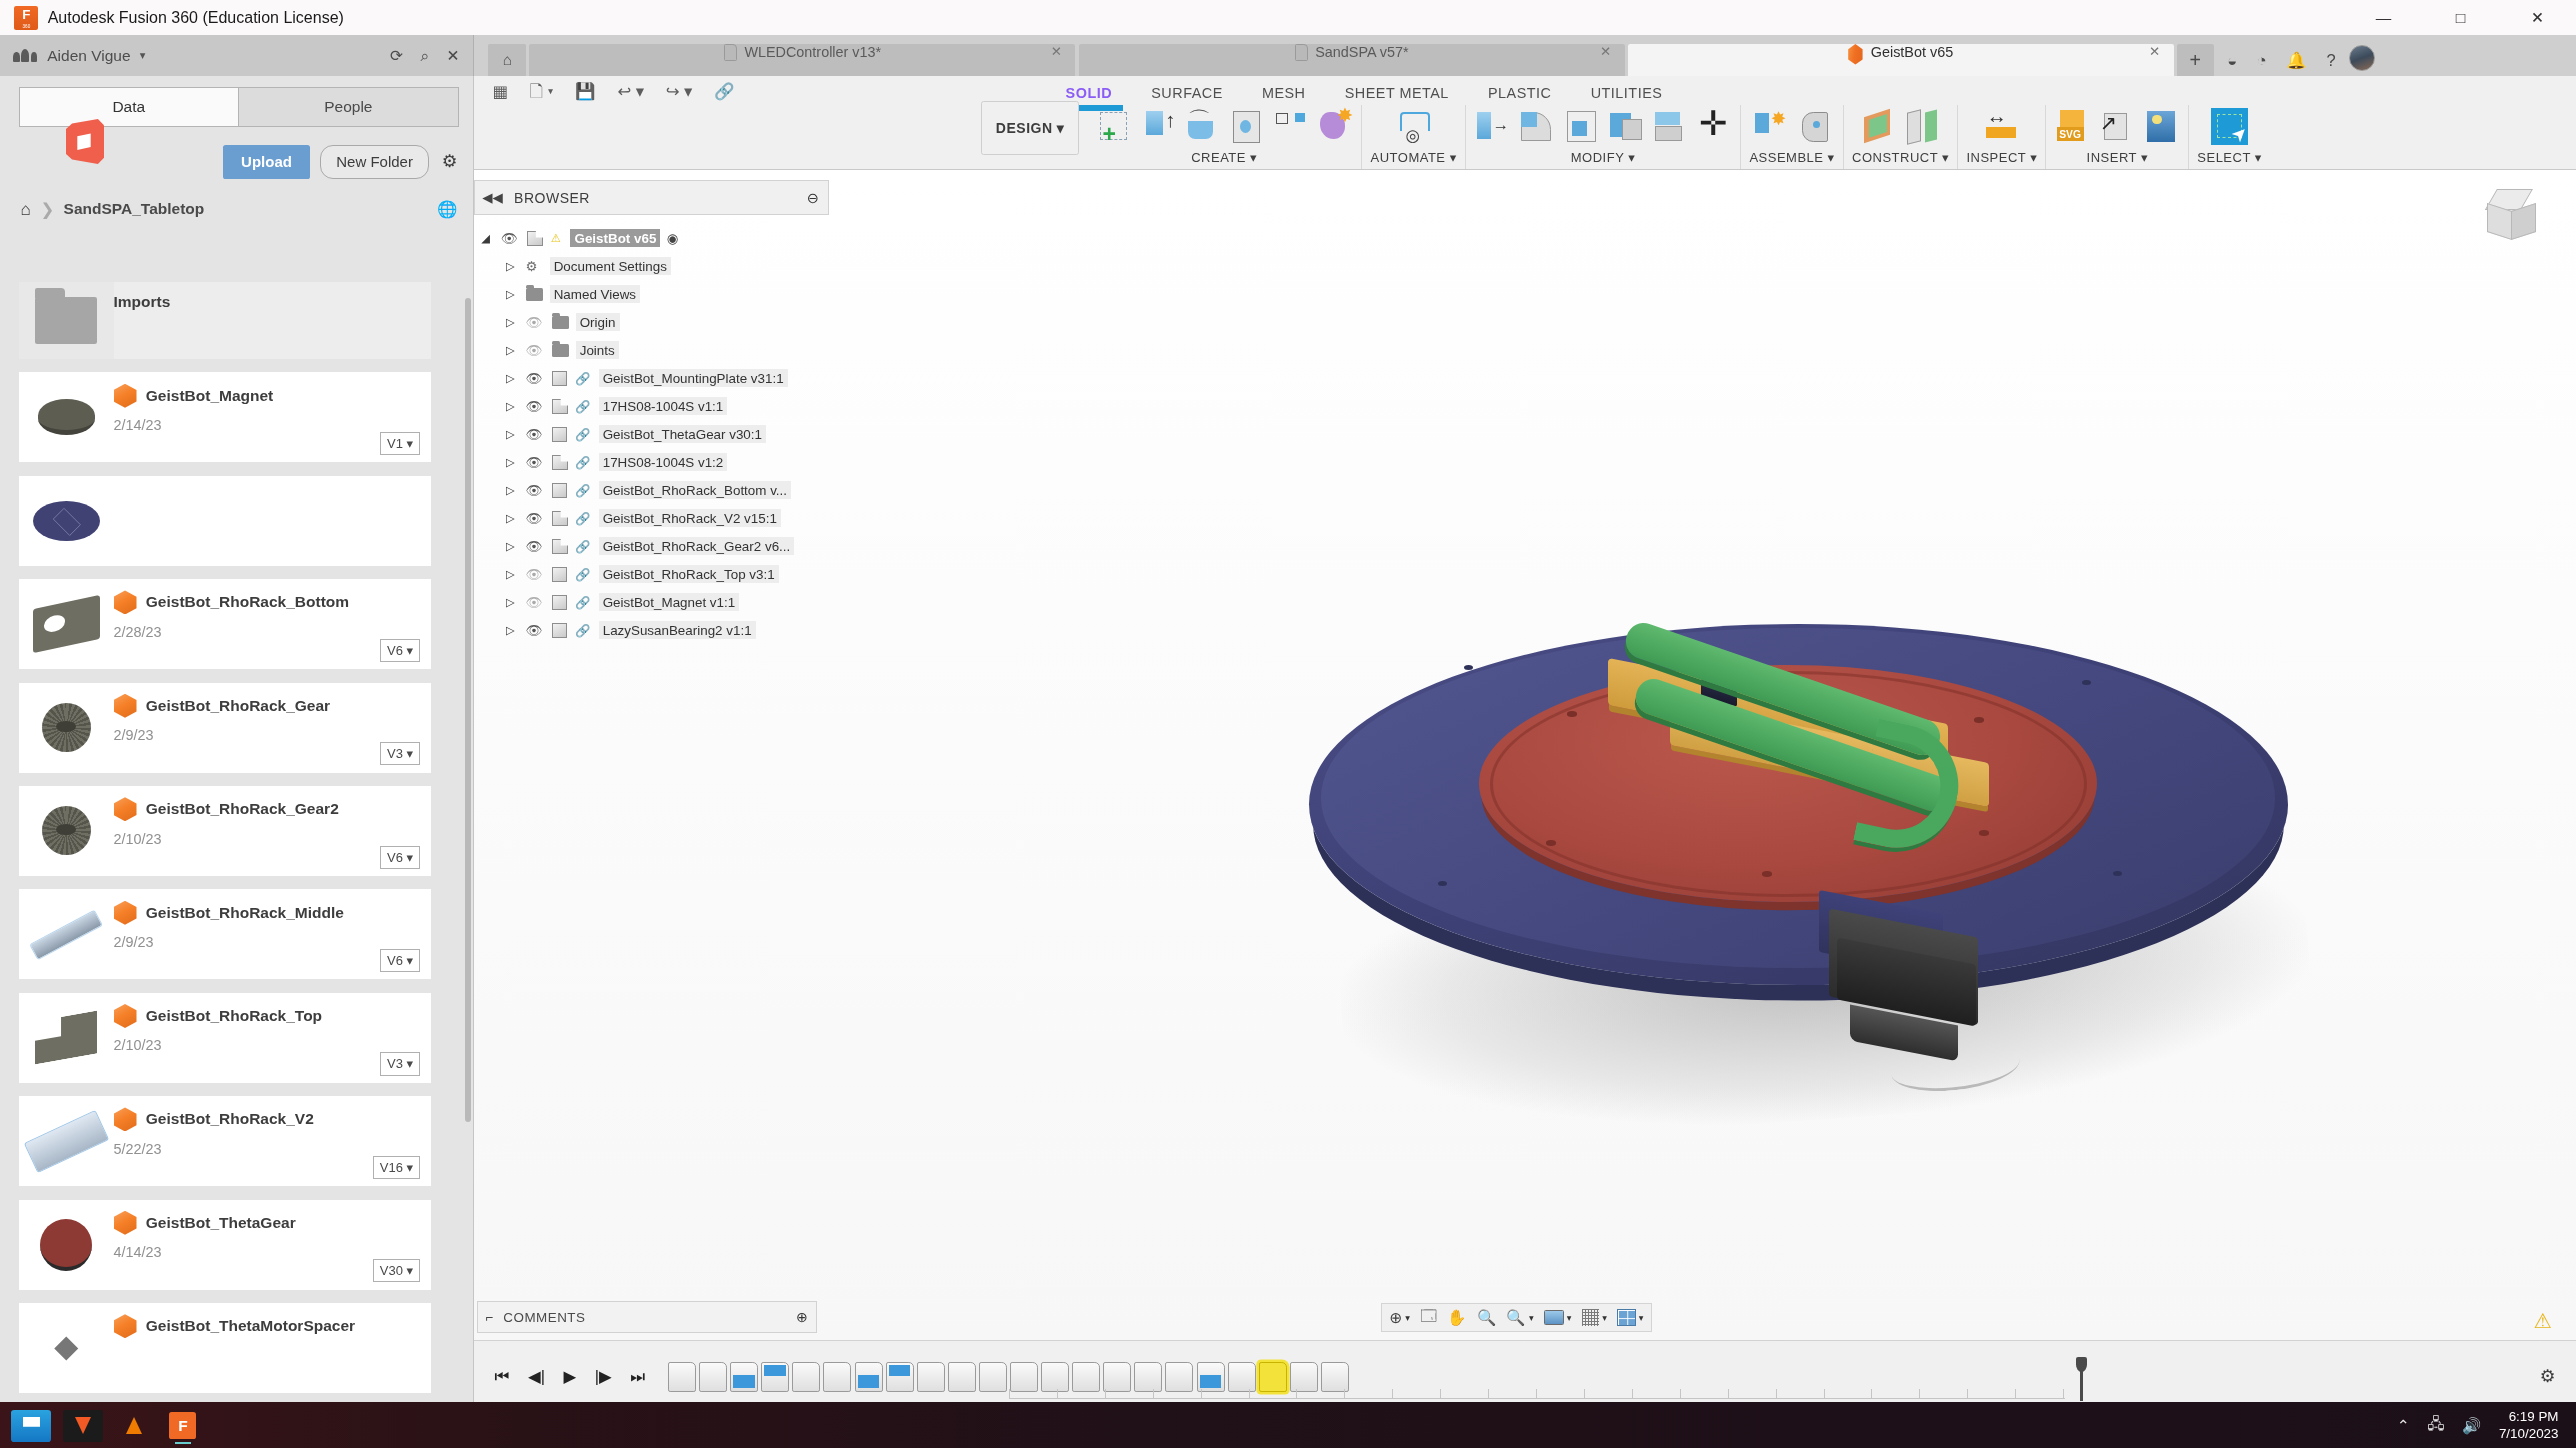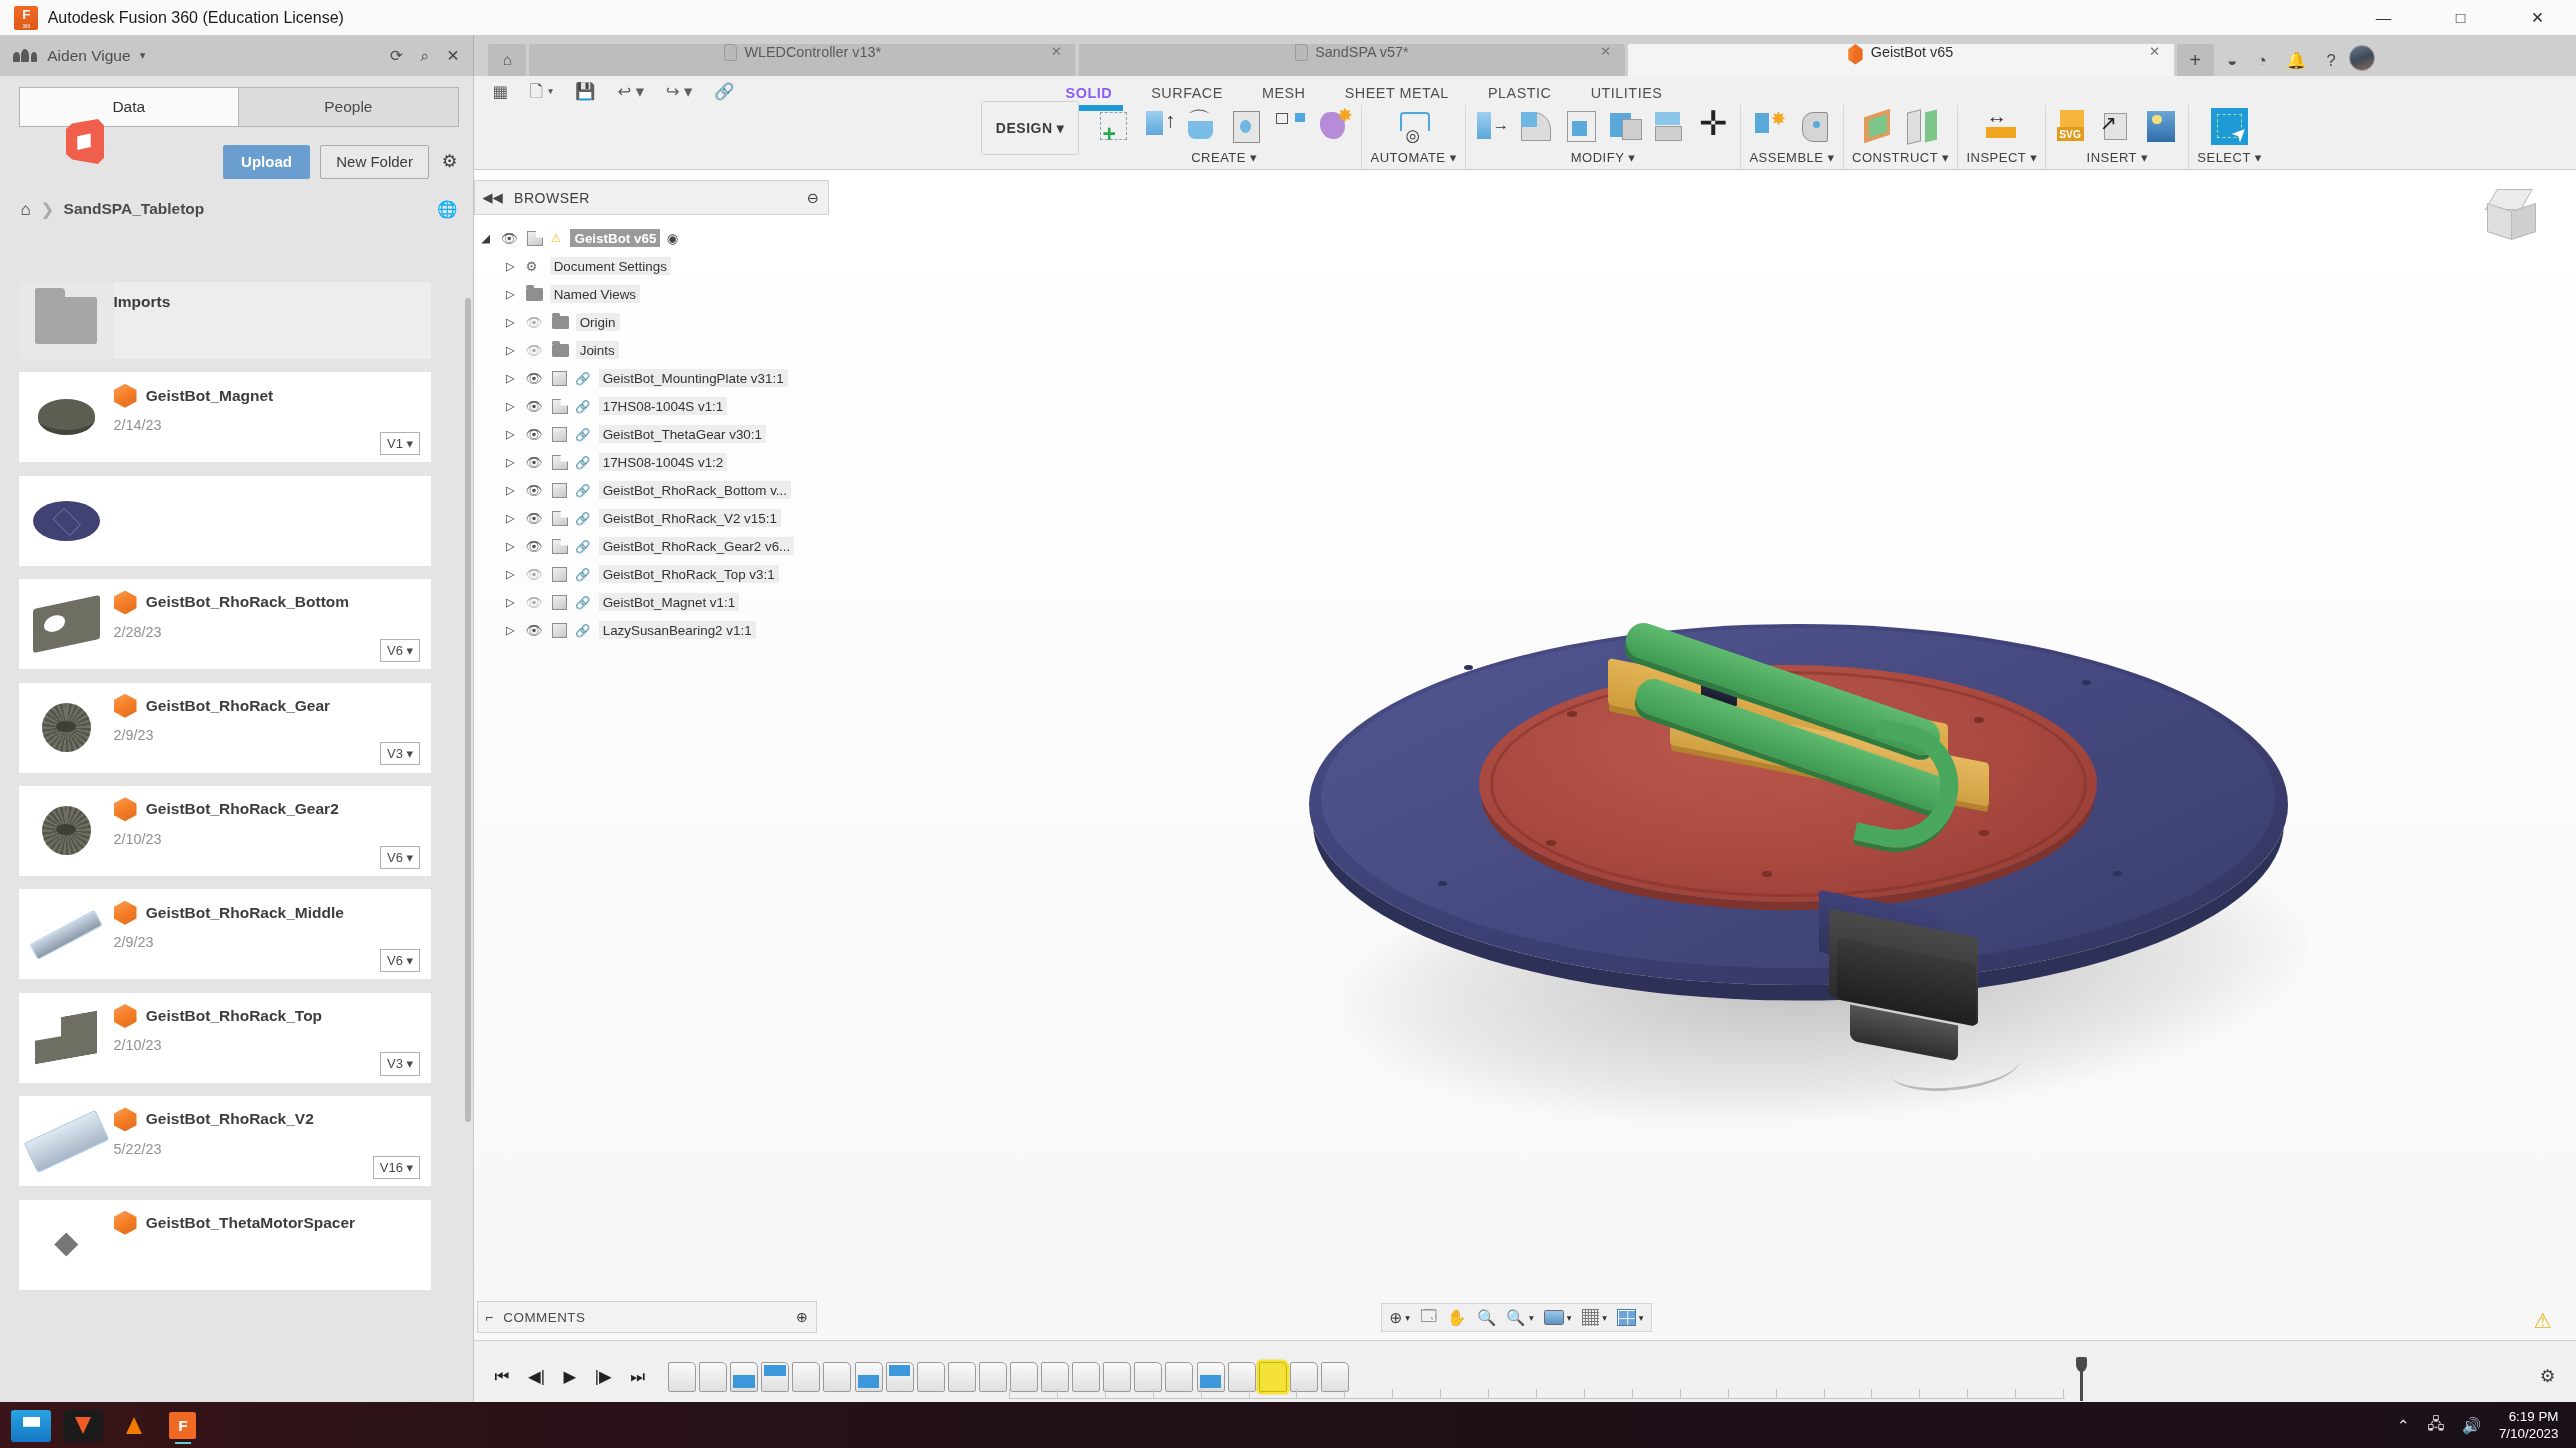--- a/index.html
+++ b/index.html
@@ -75,21 +75,21 @@
   .dp-tab.active { background:#fafafa; color:#333; border-right:none; }
   .dp-datalogo{
     position:absolute; left:66px; top:43px; width:38px; height:45px;
     background:#ef5f4c;
     clip-path:polygon(16% 10%, 84% 0, 100% 14%, 100% 86%, 84% 100%, 16% 90%, 0 78%, 0 22%);
   }
   .dp-datalogo:after{content:"";position:absolute;left:11.3px;top:14.4px;width:13.4px;height:16.5px;background:#fff;
     clip-path:polygon(0 18%,100% 0,100% 82%,0 100%);}
   .dp-actions { display:flex; align-items:center; justify-content:flex-end; margin:17.5px 15.5px 0 0; gap:9.3px; }
   .btn-upload { background:#6a9dd0; color:#fff; font-size:15px; padding:8.2px 18.5px; border-radius:2.6px; font-weight:bold;}
-  .btn-newfolder { background:#e9e9e9; color:#3c3c3c; font-size:15px; padding:7.7px 15.5px; border:0.5px solid #a9a9a9; border-radius:2px;}
+  .btn-newfolder { background:#e9e9e9; color:#3c3c3c; font-size:15px; padding:7.7px 15.5px; border:0.5px solid #a9a9a9; border-radius:13px;}
   .dp-gear { font-size:17.5px; color:#3a3a3a; margin-left:3.1px; }
   .dp-crumb { display:flex; align-items:center; margin:19.6px 15.5px 0 20.6px; }
   .crumb-home { font-size:17.5px; color:#3c3c3c; }
   .crumb-sep { font-size:16.5px; color:#aaa; margin:0 9.3px; }
   .crumb-txt { font-size:15.5px; font-weight:bold; color:#4a4a4a; }
   .crumb-globe { margin-left:auto; font-size:16.5px; color:#3a3a3a; }
 
   .dp-list { position:absolute; left:18.5px; top:206px; width:433px; height:1185px; overflow:hidden; }
   .dp-card { width:412px; background:#fff; margin-bottom:13.4px; position:relative; display:flex; }
   .dp-card.folder { background:#ededed; height:77px; align-items:flex-start; }
@@ -518,20 +518,33 @@
         <div class="dp-info">
           <div class="dp-name-row">
               <span class="cube-ic"></span>
             <span class="dp-name">GeistBot_RhoRack_V2</span>
             </div>
           <div class="dp-date">5/22/23</div>
           <div class="dp-ver"><span>V16</span> ▾</div>
         </div>
       </div>
 
+      <div class="dp-card">
+        <div class="dp-thumb">
+            <div class="th th-theta"></div>
+          </div>
+        <div class="dp-info">
+          <div class="dp-name-row">
+              <span class="cube-ic"></span>
+            <span class="dp-name">GeistBot_ThetaGear</span>
+            </div>
+          <div class="dp-date">4/14/23</div>
+          <div class="dp-ver"><span>V30</span> ▾</div>
+        </div>
+      </div>
 
       <div class="dp-card">
         <div class="dp-thumb">
             <div class="th th-spacer"></div>
           </div>
         <div class="dp-info">
           <div class="dp-name-row">
               <span class="cube-ic"></span>
             <span class="dp-name">GeistBot_ThetaMotorSpacer</span>
             </div>

